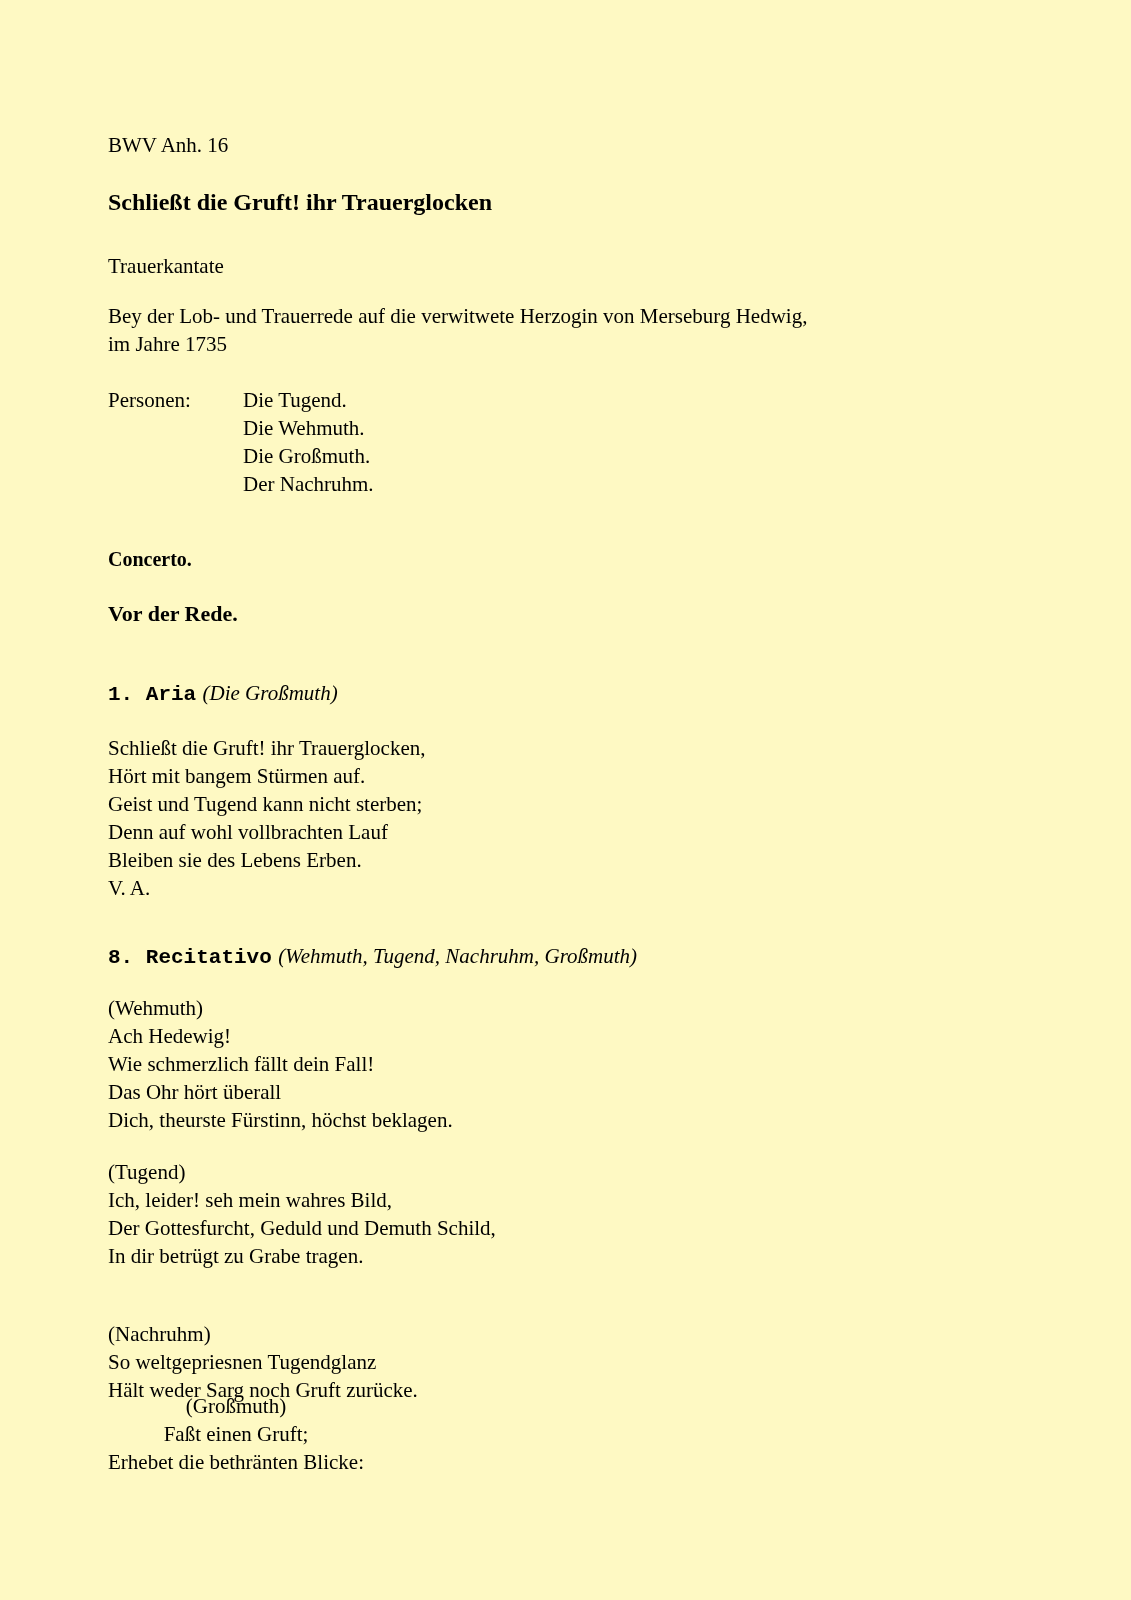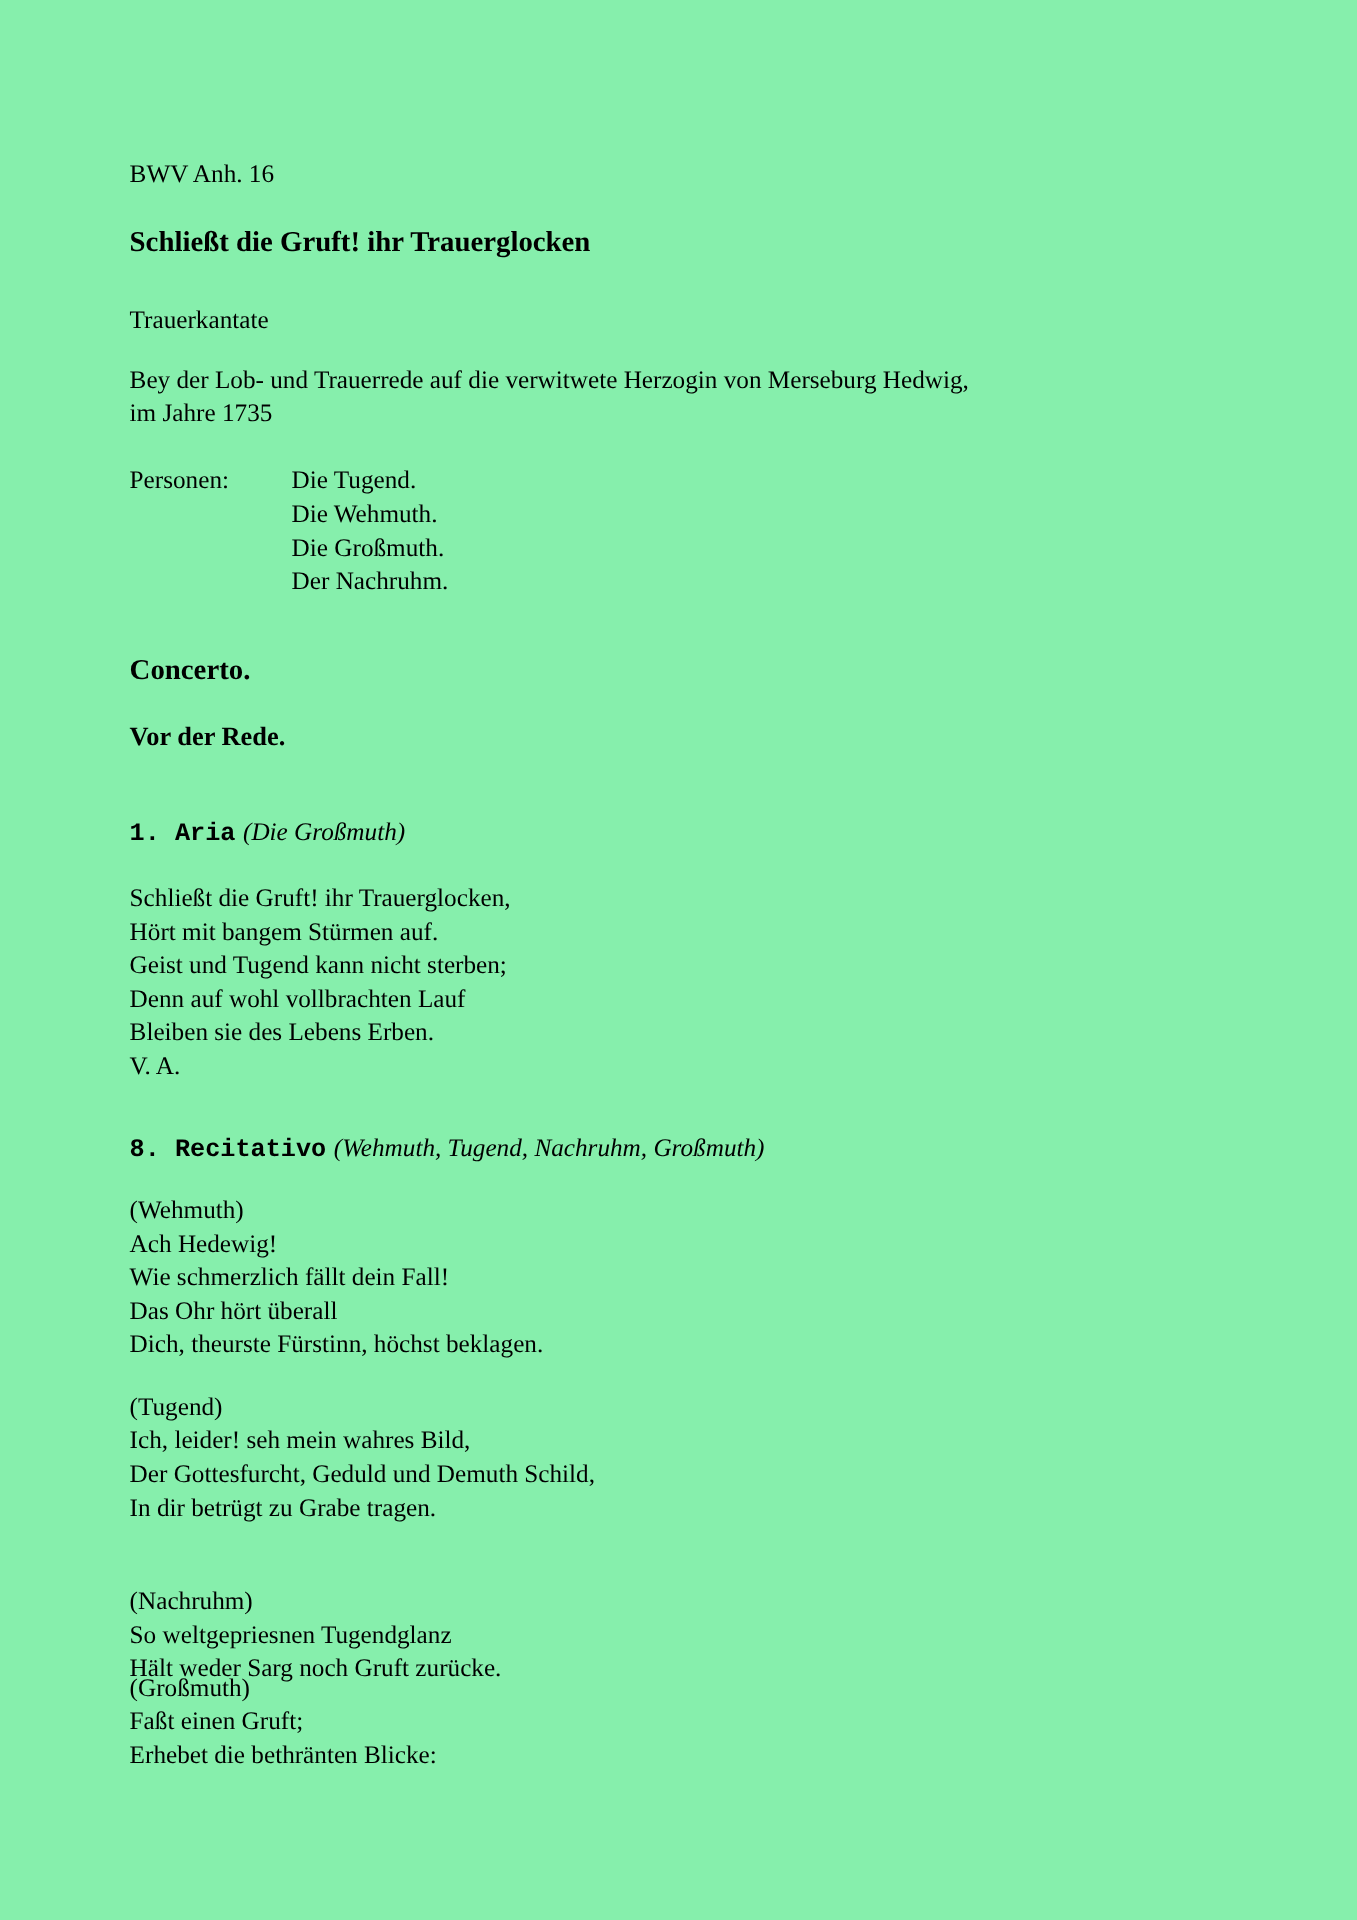--- a/index.html
+++ b/index.html
@@ -5,47 +5,47 @@
 <style>
   html, body {
     margin: 0;
     padding: 0;
     background: #ffffff;
   }
   .page {
     position: relative;
     width: 1131px;
     height: 1600px;
-    background: #86efac;
+    background: #fef9c3;
     color: #000000;
     font-family: "Liberation Serif", "DejaVu Serif", serif;
     font-size: 21px;
     line-height: 28px;
     overflow: hidden;
   }
   .abs { position: absolute; left: 108px; white-space: nowrap; }
 
   .catalog      { top: 131px; }
   .work-title   { top: 184px; font-size: 24px; line-height: 36px; font-weight: bold; }
   .work-type    { top: 252px; }
   .occasion     { top: 302px; }
   .personen-label { top: 386px; }
   .personen-roles { top: 386px; left: 243px; }
-  .part-heading    { top: 544px; font-size: 24px; line-height: 30px; font-weight: bold; }
+  .part-heading    { top: 544px; font-size: 20px; line-height: 30px; font-weight: bold; }
   .section-heading { top: 600px; font-size: 22px; line-height: 28px; font-weight: bold; }
 
   .movement-heading .mh-title { font-weight: bold; font-family: Liberation Mono, monospace; }
   .movement-heading .mh-roles { font-style: italic; margin-left: 0.30em; }
   .m1-heading { top: 679px; }
   .m1-verse   { top: 734px; }
   .m2-heading { top: 942px; }
   .stanza-1   { top: 994px; }
   .stanza-2   { top: 1158px; }
   .stanza-3   { top: 1320px; }
-  .stanza-4   { top: 1392px; }
+  .stanza-4   { top: 1392px; text-align: center; }
 
   .text-line { white-space: nowrap; }
 </style>
 </head>
 <body>
 
 <div class="page">
 
   <div class="abs catalog">BWV Anh. 16</div>
 

